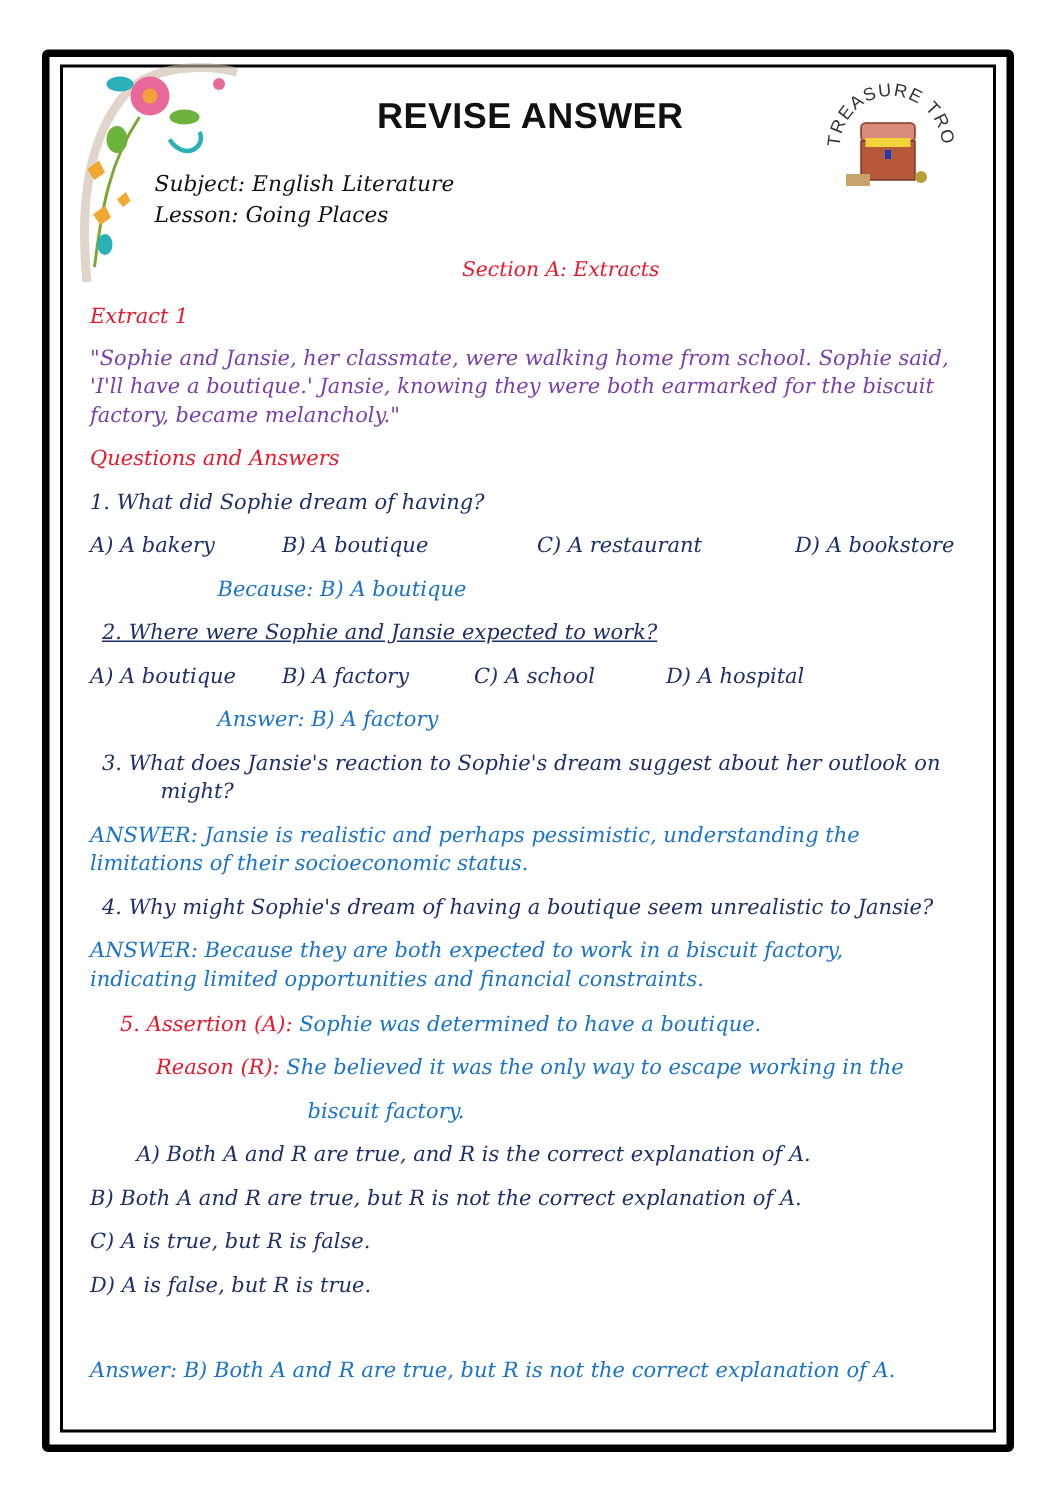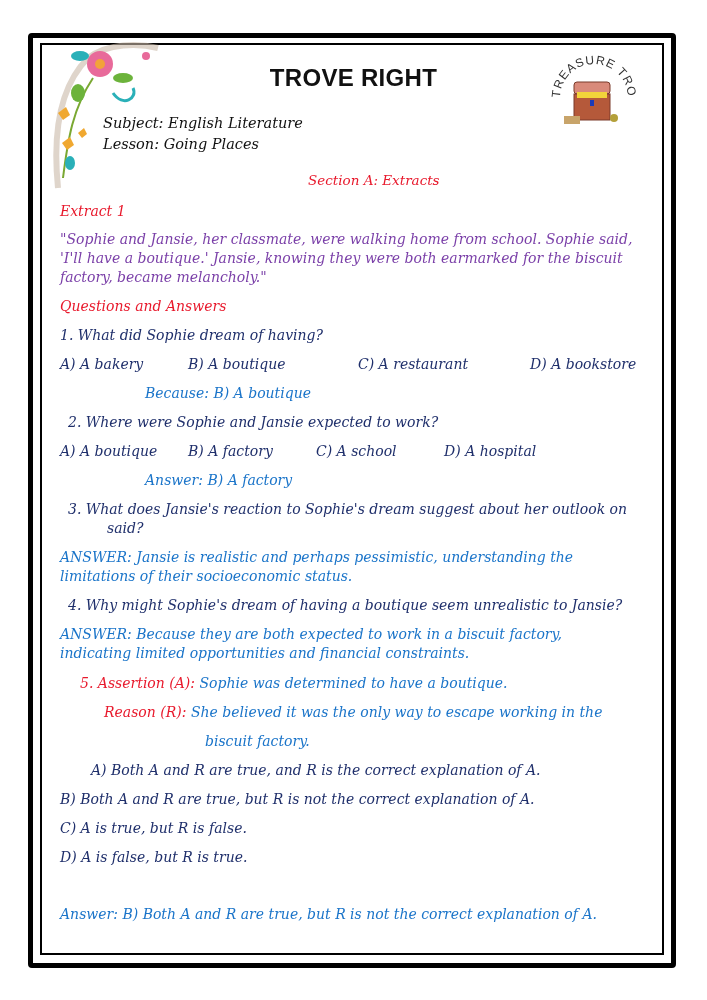--- a/index.html
+++ b/index.html
@@ -46,21 +46,21 @@
     </defs>
   <text font-family="Liberation Sans, sans-serif" font-size="12" fill="#333" letter-spacing="1"><textPath href="#arc">TREASURE TROVE</textPath></text>
   <rect x="26" y="34" width="36" height="12" rx="3" fill="#d98a7a" stroke="#7a3a2a"></rect>
   <rect x="26" y="46" width="36" height="26" fill="#b5593a" stroke="#7a3a2a"></rect>
   <rect x="29" y="44" width="30" height="6" fill="#f2d43a"></rect>
   <rect x="42" y="52" width="4" height="6" fill="#1a3ab8"></rect>
   <rect x="16" y="68" width="16" height="8" fill="#c8a46a"></rect>
   <circle cx="66" cy="70" r="4" fill="#b4a03a"></circle>
 </svg>
 
-<div class="title">TROVE RIGHT</div>
+<div class="title">REVISE ANSWER</div>
 
 <div class="meta">
   <div>Subject: English Literature</div>
   <div>Lesson: Going Places</div>
 </div>
 
 <div class="section-heading">Section A: Extracts</div>
 
 <div class="line red" style="left:60px;top:203px;">Extract 1</div>
 <div class="line purple" style="left:60px;top:231px;">"Sophie and Jansie, her classmate, were walking home from school. Sophie said,</div>
@@ -70,31 +70,31 @@
 
 <div class="line navy" style="left:60px;top:327px;">1. What did Sophie dream of having?</div>
 <div class="line navy opts" style="left:0;top:356px;">
   <span style="left:60px">A) A bakery</span>
   <span style="left:188px">B) A boutique</span>
   <span style="left:358px">C) A restaurant</span>
   <span style="left:530px">D) A bookstore</span>
 </div>
 <div class="line blue" style="left:145px;top:385px;">Because: B) A boutique</div>
 
-<div class="line navy" style="left:68px;top:414px;">2. Where were Sophie and Jansie expected to work?</div>
+<div class="line navy" style="left:68px;top:414px;text-decoration:underline;">2. Where were Sophie and Jansie expected to work?</div>
 <div class="line navy opts" style="left:0;top:443px;">
   <span style="left:60px">A) A boutique</span>
   <span style="left:188px">B) A factory</span>
   <span style="left:316px">C) A school</span>
   <span style="left:444px">D) A hospital</span>
 </div>
 <div class="line blue" style="left:145px;top:472px;">Answer: B) A factory</div>
 
 <div class="line navy" style="left:68px;top:501px;">3. What does Jansie's reaction to Sophie's dream suggest about her outlook on</div>
-<div class="line navy" style="left:107px;top:520px;">said?</div>
+<div class="line navy" style="left:107px;top:520px;">might?</div>
 <div class="line blue" style="left:60px;top:549px;">ANSWER: Jansie is realistic and perhaps pessimistic, understanding the</div>
 <div class="line blue" style="left:60px;top:568px;">limitations of their socioeconomic status.</div>
 
 <div class="line navy" style="left:68px;top:597px;">4. Why might Sophie's dream of having a boutique seem unrealistic to Jansie?</div>
 <div class="line blue" style="left:60px;top:626px;">ANSWER: Because they are both expected to work in a biscuit factory,</div>
 <div class="line blue" style="left:60px;top:645px;">indicating limited opportunities and financial constraints.</div>
 
 <div class="line" style="left:80px;top:675px;">
   <span class="red">5.</span>
   <span class="red">Assertion (A):</span>

